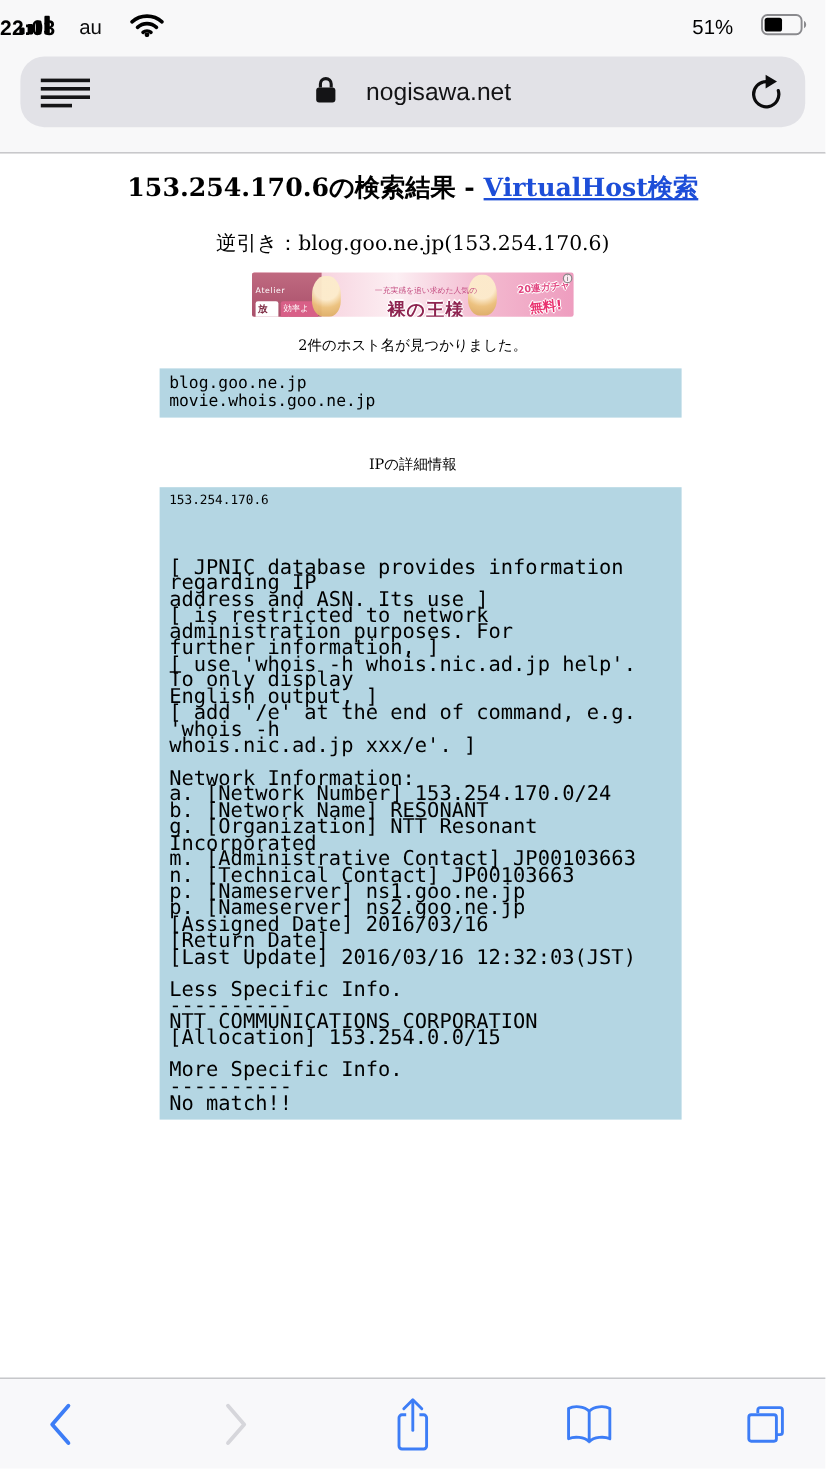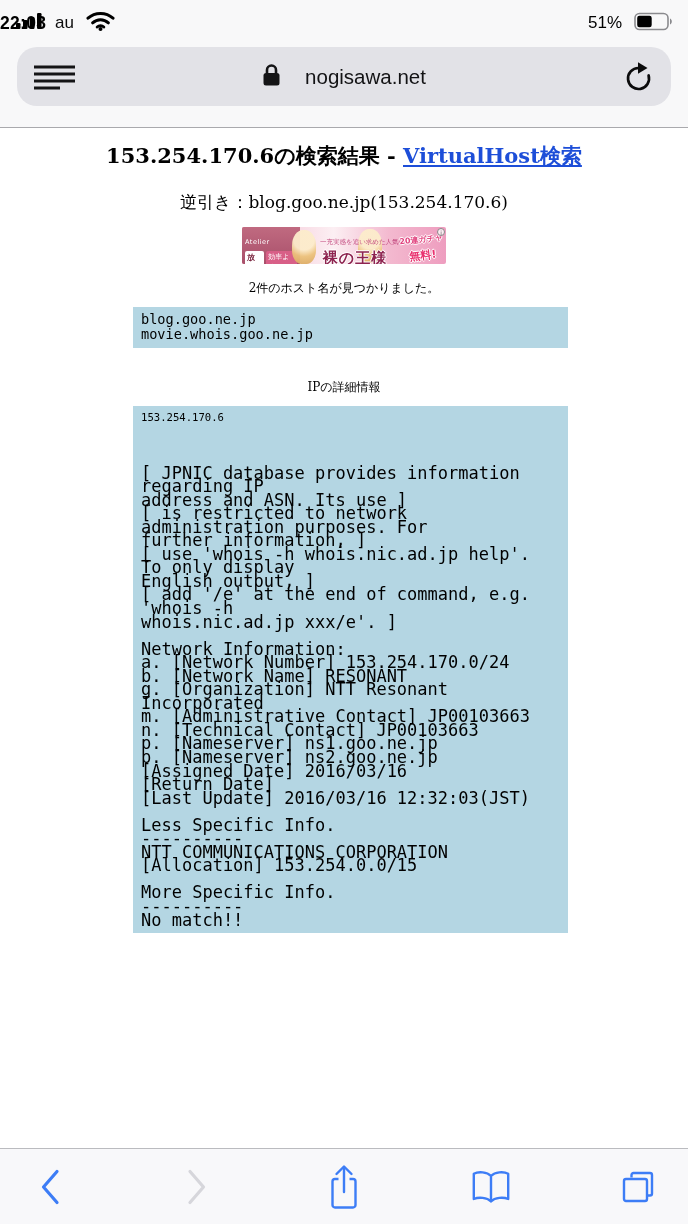--- a/index.html
+++ b/index.html
@@ -4,42 +4,42 @@
 <style>
   * { margin:0; padding:0; box-sizing:border-box; }
   html,body { width:688px; height:1224px; background:#fff; overflow:hidden; }
   body { font-family:"DejaVu Serif","Liberation Serif",serif; color:#000; position:relative; }
 
   
   .chrome-top { background:#f8f8f9; border-bottom:1px solid #a9a9ad; height:128px; }
   .status-bar { height:40px; display:flex; align-items:center; justify-content:space-between;
                 padding:6px 14px 0 16px; position:relative;
                 font-family:"Liberation Sans","DejaVu Sans",sans-serif; }
-  .sb-left, .sb-right { display:flex; align-items:center; gap:12px; }
+  .sb-left, .sb-right { display:flex; align-items:center; gap:23px; }
   .sb-carrier { font-size:17px; color:#0c0c0d; }
   .sb-time { position:absolute; left:0; right:0; font-size:17.5px; font-weight:bold; letter-spacing:.3px; }
   .sb-pct { font-size:17px; }
 
   .url-row { height:87px; position:relative; }
   .url-pill { position:absolute; left:17px; right:17px; top:7px; height:59px;
               background:#e2e2e7; border-radius:20px; display:flex; align-items:center; justify-content:center; }
   .reader-btn { position:absolute; left:15px; top:14px; width:46px; height:32px; display:flex; align-items:center; justify-content:center; cursor:pointer; background:none; border:none; }
   .refresh-btn { position:absolute; right:14px; top:13px; width:36px; height:34px; display:flex; align-items:center; justify-content:center; cursor:pointer; background:none; border:none; }
   .url-center { display:flex; align-items:center; gap:24px; }
   .url-text { font-size:20.5px; color:#131315; font-family:"Liberation Sans","DejaVu Sans",sans-serif; }
 
   
   .content { height:1019px; background:#fff; overflow:hidden; }
   .page-title { text-align:center; padding-top:14px; font-size:21px; font-weight:bold; }
   .page-title a { color:#1d4ed8; text-decoration:underline; }
   .reverse-line { text-align:center; font-size:17px; margin-top:21px; }
   .center-line { text-align:center; font-size:12px; }
 
   
-  .ad-banner { width:204px; height:37px; margin:13px auto 0; position:relative; overflow:hidden;
+  .ad-banner { width:268px; height:37px; margin:13px auto 0; position:relative; overflow:hidden;
                border-radius:2px; display:block; cursor:pointer;
                background:linear-gradient(90deg,#e08ba0 0%,#f7d2de 20%,#fceff3 45%,#f3b9cf 72%,#ee9dbf 100%); }
   .ad-left { position:absolute; left:0; top:0; width:58px; height:100%; background:linear-gradient(180deg,#c06a80,#a9506b);
              color:#fff; font-family:"DejaVu Sans",sans-serif; padding:2px 3px; }
   .ad-logo { font-size:6.5px; letter-spacing:.5px; }
   .ad-left-tags { display:flex; gap:2px; margin-top:3px; }
   .ad-tag { background:#fff; color:#7e2b44; font-size:8px; font-weight:bold; padding:1px 2px; border-radius:2px; }
   .ad-tag2 { background:#f6d; background:#d85f87; color:#fff; font-size:7px; padding:1px 2px; border-radius:2px; }
   .ad-chara { position:absolute; width:24px; height:34px; border-radius:46% 46% 40% 40%;
               background:radial-gradient(circle at 50% 28%, #fceccb 0 38%, #ecc27c 62%, #d9a75e 100%); opacity:.95; }

